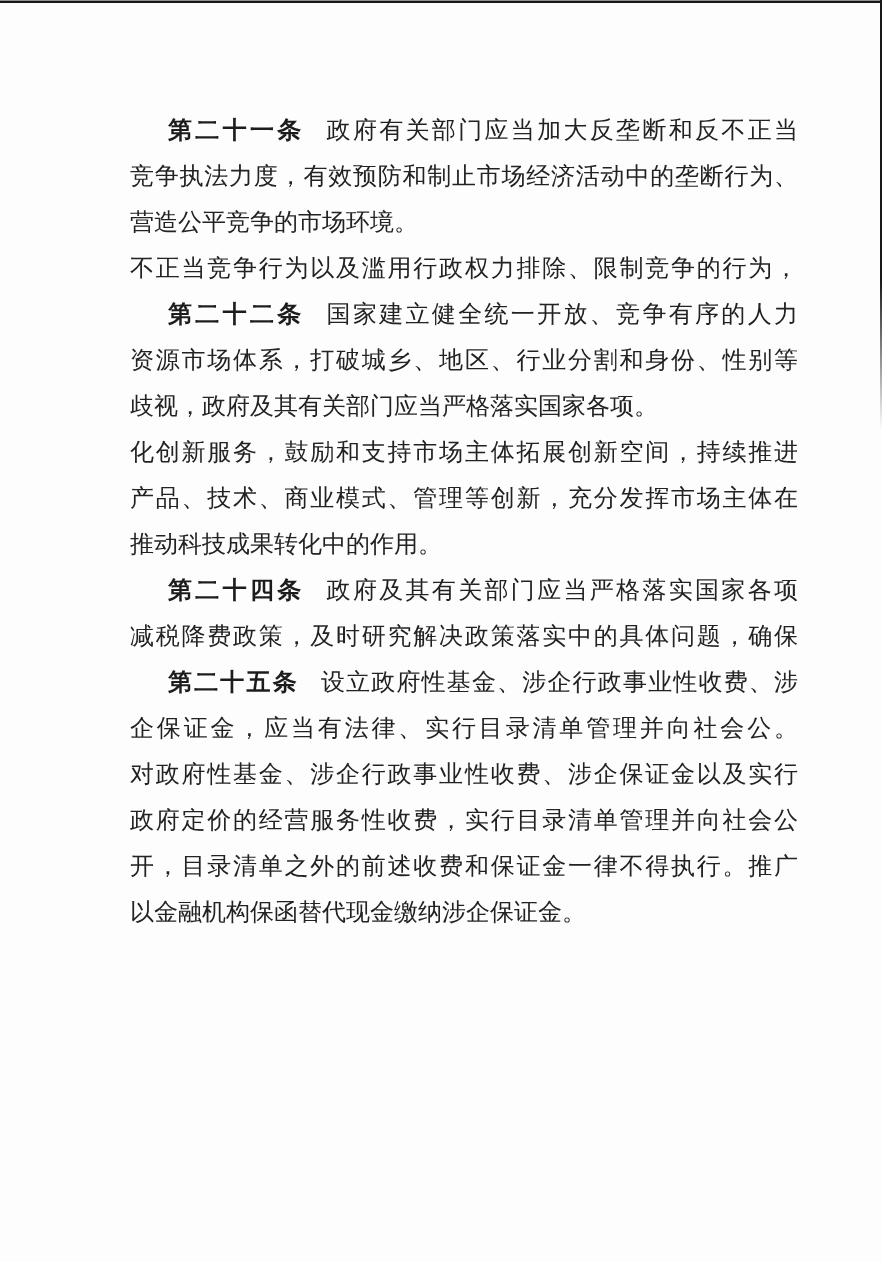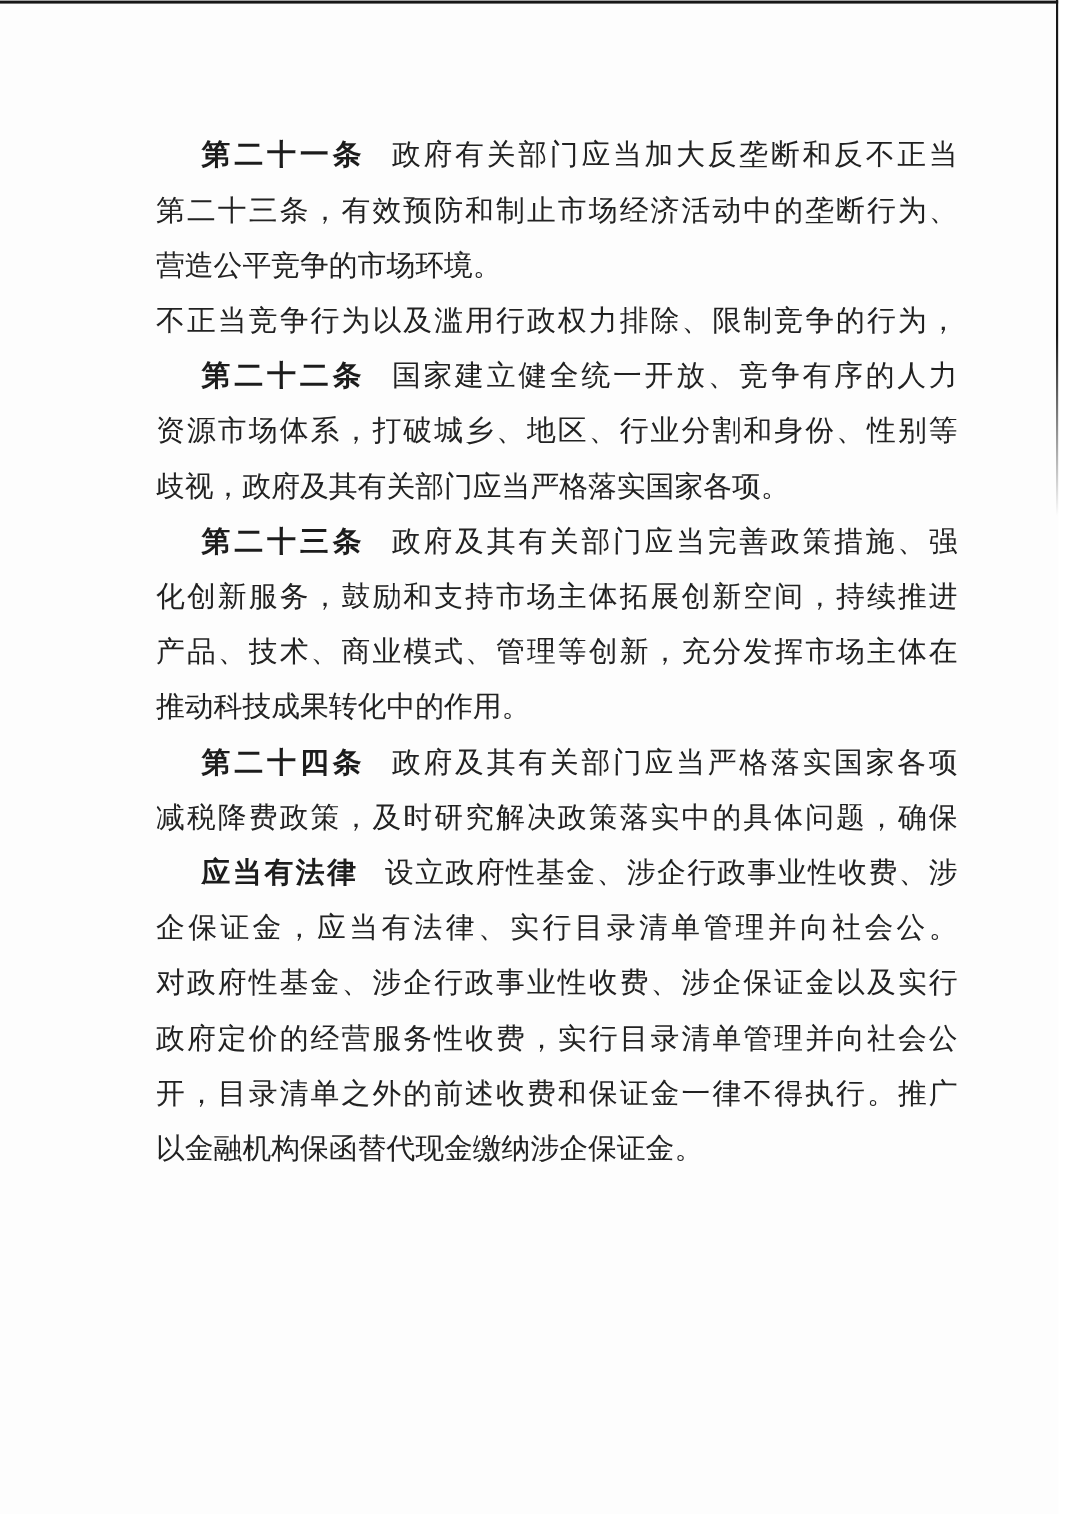--- a/index.html
+++ b/index.html
@@ -68,41 +68,40 @@
 </style>
 </head>
 <body>
 
 <div class="page">
   <div class="scan-top-edge"></div>
   <div class="scan-right-edge"></div>
   <div class="content">
       <p class="article">
         <span class="line first"><b class="label">第二十一条</b><span>政府有关部门应当加大反垄断和反不正当</span></span>
-        <span class="line">第二十三条，有效预防和制止市场经济活动中的垄断行为、</span>
+        <span class="line">竞争执法力度，有效预防和制止市场经济活动中的垄断行为、</span>
         <span class="line last">营造公平竞争的市场环境。</span>
         <span class="line">不正当竞争行为以及滥用行政权力排除、限制竞争的行为，</span>
       </p>
       <p class="article">
         <span class="line first"><b class="label">第二十二条</b><span>国家建立健全统一开放、竞争有序的人力</span></span>
         <span class="line">资源市场体系，打破城乡、地区、行业分割和身份、性别等</span>
         <span class="line last">歧视，政府及其有关部门应当严格落实国家各项。</span>
       </p>
       <p class="article">
-        <span class="line first"><b class="label">第二十三条</b><span>政府及其有关部门应当完善政策措施、强</span></span>
         <span class="line">化创新服务，鼓励和支持市场主体拓展创新空间，持续推进</span>
         <span class="line">产品、技术、商业模式、管理等创新，充分发挥市场主体在</span>
         <span class="line last">推动科技成果转化中的作用。</span>
       </p>
       <p class="article">
         <span class="line first"><b class="label">第二十四条</b><span>政府及其有关部门应当严格落实国家各项</span></span>
         <span class="line">减税降费政策，及时研究解决政策落实中的具体问题，确保</span>
       </p>
       <p class="article">
-        <span class="line first"><b class="label">应当有法律</b><span>设立政府性基金、涉企行政事业性收费、涉</span></span>
+        <span class="line first"><b class="label">第二十五条</b><span>设立政府性基金、涉企行政事业性收费、涉</span></span>
         <span class="line">企保证金，应当有法律、实行目录清单管理并向社会公。</span>
         <span class="line">对政府性基金、涉企行政事业性收费、涉企保证金以及实行</span>
         <span class="line">政府定价的经营服务性收费，实行目录清单管理并向社会公</span>
         <span class="line">开，目录清单之外的前述收费和保证金一律不得执行。推广</span>
         <span class="line last">以金融机构保函替代现金缴纳涉企保证金。</span>
       </p>
     </div>
 </div>
 
 </body></html>

